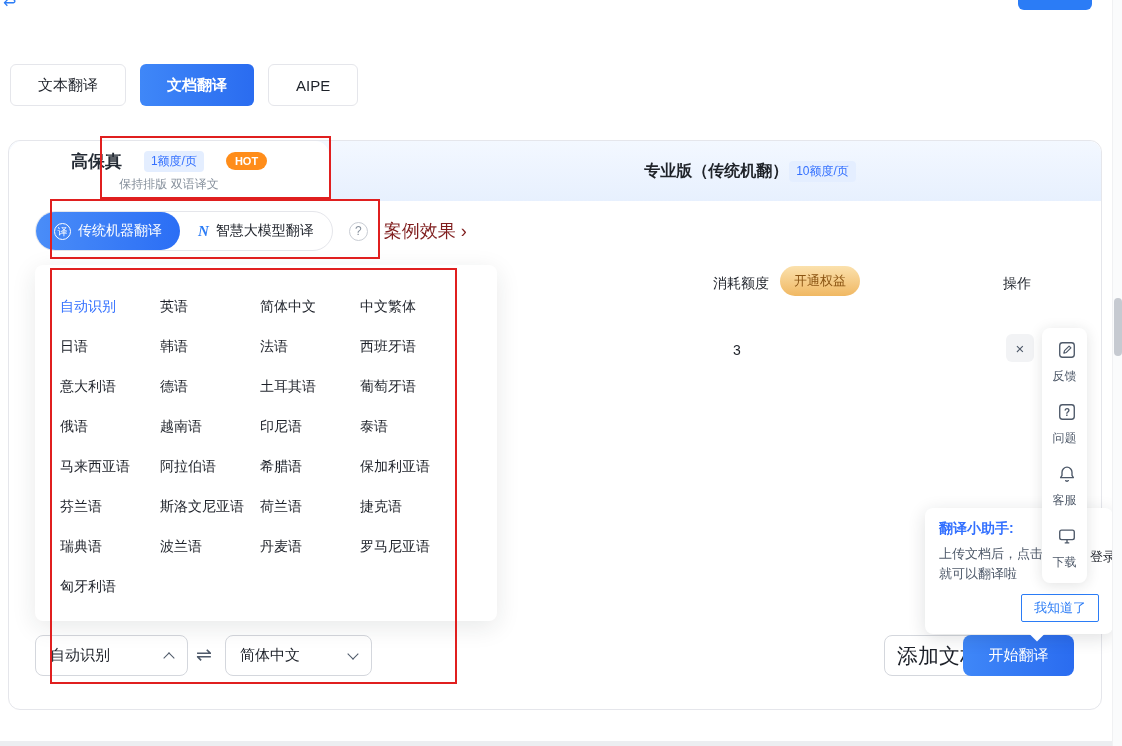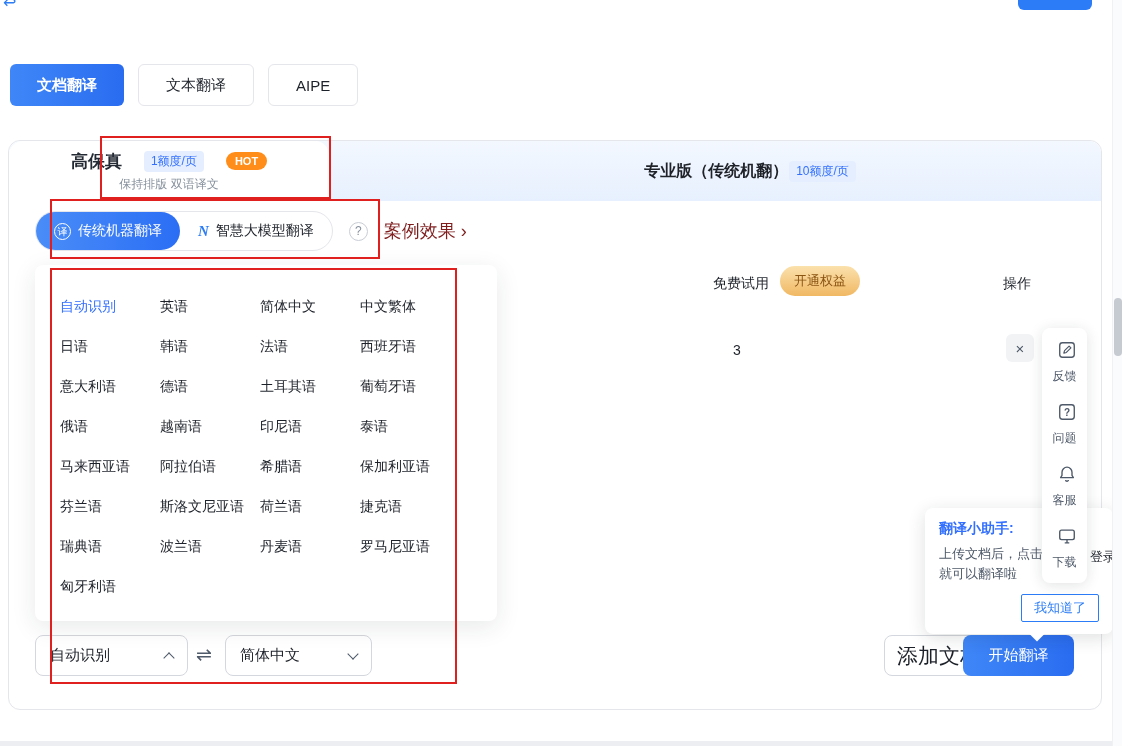--- a/index.html
+++ b/index.html
@@ -116,22 +116,22 @@
 </style>
 </head>
 <body>
 
 <div class="screen">
 
   <span class="back-arrow">↩</span>
   <button class="top-right-btn"></button>
 
   <div class="top-tabs">
+    <button class="top-tab">文本翻译</button>
     <button class="top-tab active">文档翻译</button>
-    <button class="top-tab">文本翻译</button>
     <button class="top-tab">AIPE</button>
   </div>
 
   <div class="panel">
     <div class="tier-band">
       <div class="tier-mid">
         <div class="tier-mid-row">
           <span class="tier-title-mid">高保真</span>
           <span class="quota-badge">1额度/页</span>
           <span class="hot-badge">HOT</span>
@@ -153,21 +153,21 @@
       </button>
       <button class="mode-btn inactive">
         <span class="n-icon">N</span>
         <span>智慧大模型翻译</span>
       </button>
     </div>
     <span class="help-circle">?</span>
     <span class="case-link">案例效果 ›</span>
   </div>
 
-  <span class="hdr-text hdr-credits">免费试用</span>
+  <span class="hdr-text hdr-credits">消耗额度</span>
   <span class="gold-badge">开通权益</span>
   <span class="hdr-text hdr-action">操作</span>
 
   <span class="row-credits">3</span>
   <button class="row-close">×</button>
 
   <div class="lang-card">
     <div class="lang-grid">
       <div class="lang selected">自动识别</div>
       <div class="lang">英语</div>

